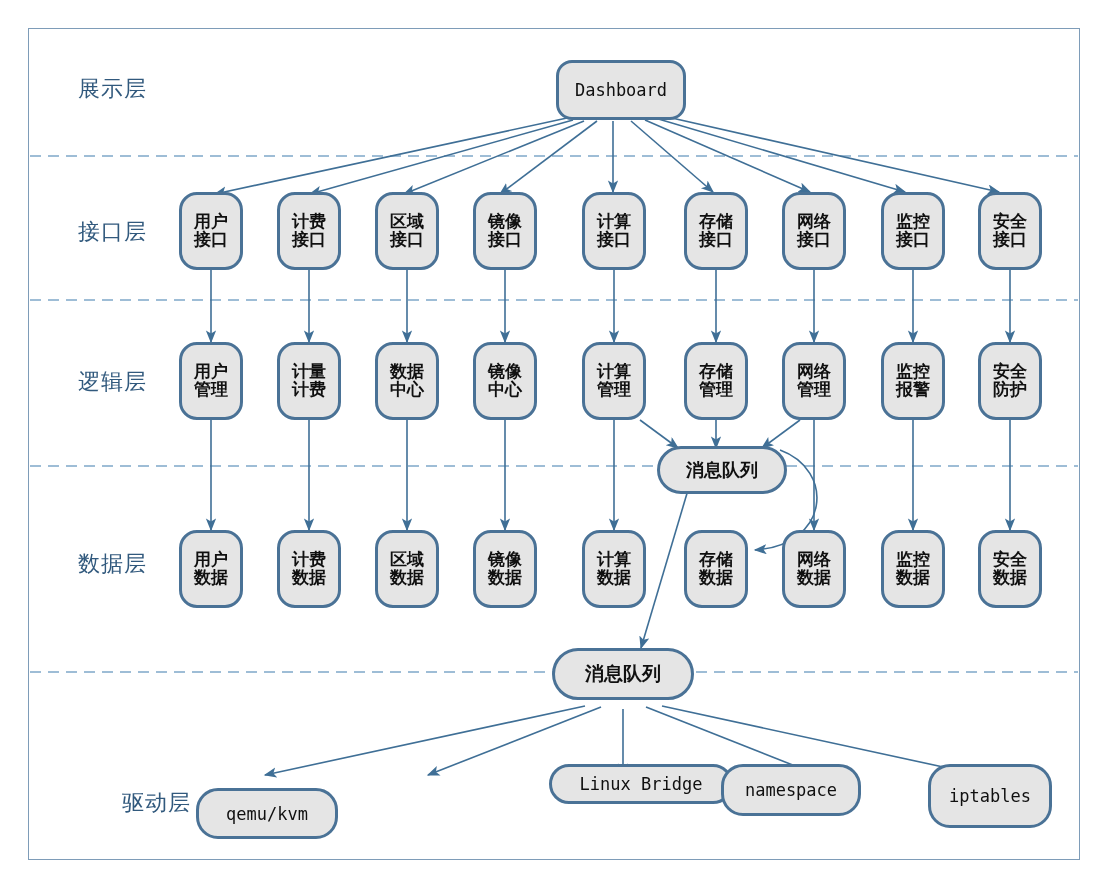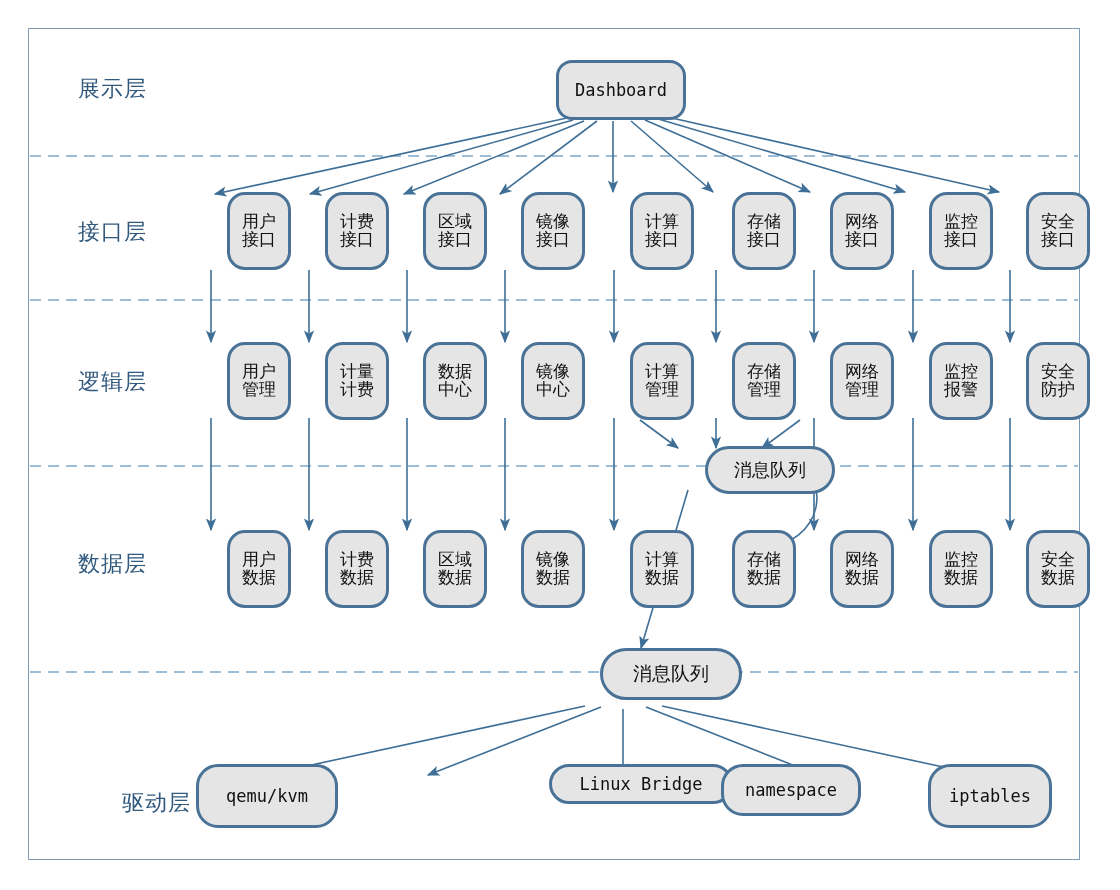--- a/index.html
+++ b/index.html
@@ -6,22 +6,22 @@
   body{width:1120px;height:890px;font-family:"Liberation Serif",serif;}
   #stage{position:relative;width:1120px;height:890px;overflow:hidden;background:#fff;}
   #frame{position:absolute;left:28px;top:28px;width:1052px;height:832px;
          border:1.5px solid #7e9cb8;box-sizing:border-box;background:transparent;}
   svg#wires{position:absolute;left:0;top:0;width:1120px;height:890px;pointer-events:none;}
   .layer-label{position:absolute;color:#31597d;font-size:22px;letter-spacing:1px;
       font-family:Liberation Serif, serif;white-space:nowrap;}
   .node{position:absolute;box-sizing:border-box;background:#e5e5e5;
         border:3px solid #4a7296;display:flex;align-items:center;justify-content:center;
         text-align:center;color:#101010;}
-  .node.cn{font-family:"DejaVu Serif",serif;font-weight:normal;font-size:17px;line-height:1.05;
-        letter-spacing:0px;margin-left:48px;}
+  .node.cn{font-family:"DejaVu Serif",serif;font-weight:bold;font-size:17px;line-height:1.05;
+        letter-spacing:0px;}
   .node.mono{font-family:"DejaVu Sans Mono","Liberation Mono",monospace;font-weight:normal;font-size:17px;}
   .node .txt{display:block;padding:0 2px;}
 </style>
 </head>
 <body>
 
 <div id="stage">
 
   <div id="frame"></div>
 
@@ -262,21 +262,21 @@
     <span>
         <span class="txt">安全</span>
         <span class="txt">数据</span>
       </span>
   </div>
 
   <div class="node cn" style="left:552px;top:648px;width:142px;height:52px;border-radius:26px;font-size:19px;">
     <span class="txt">消息队列</span>
   </div>
 
-  <div class="node mono" style="left:196px;top:764px;width:142px;height:64px;border-radius:22px;">
+  <div class="node mono" style="left:196px;top:788px;width:142px;height:51px;border-radius:22px;">
     <span class="txt">qemu/kvm</span>
   </div>
   <div class="node mono" style="left:549px;top:764px;width:184px;height:40px;border-radius:22px;">
     <span class="txt">Linux Bridge</span>
   </div>
   <div class="node mono" style="left:721px;top:764px;width:140px;height:52px;border-radius:22px;">
     <span class="txt">namespace</span>
   </div>
   <div class="node mono" style="left:928px;top:764px;width:124px;height:64px;border-radius:22px;">
     <span class="txt">iptables</span>

